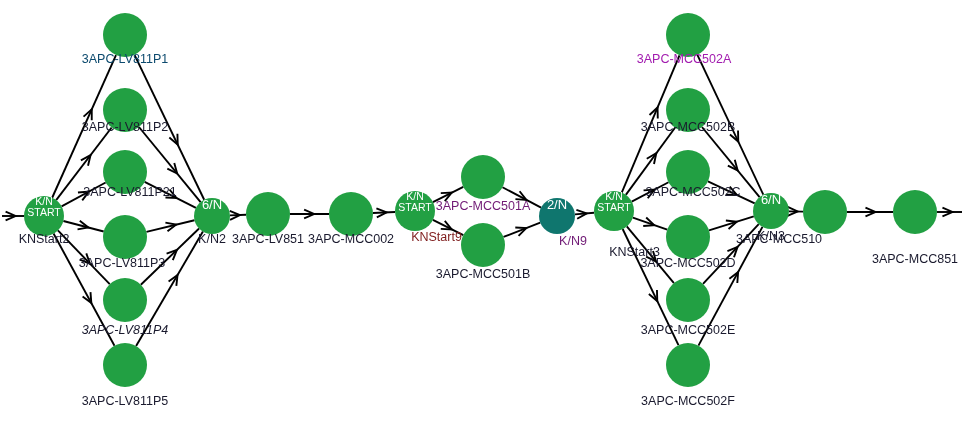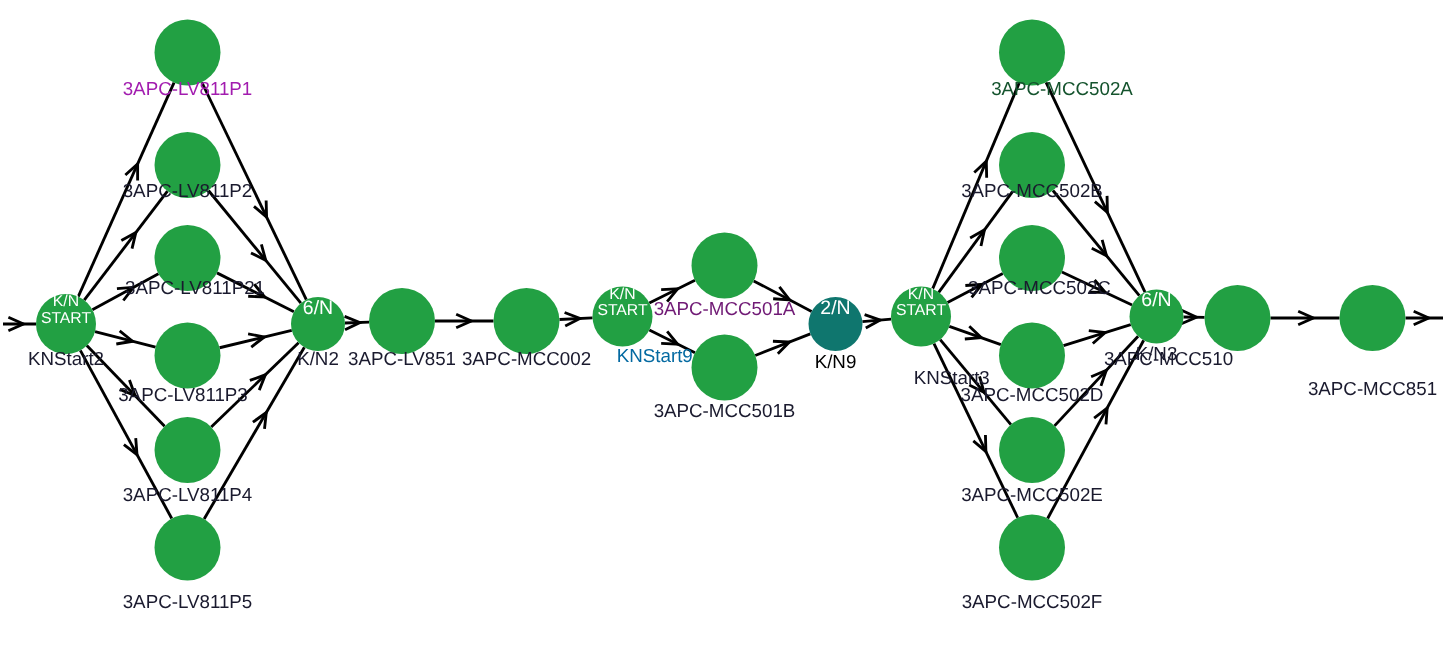--- a/index.html
+++ b/index.html
@@ -218,59 +218,59 @@
         <path d="M 942.4560216565646 207.51463501634473 L 952.5 212 L 942.4560216565646 216.48536498365527" fill="none" stroke="#000000" stroke-width="1.9"></path>
       </g>
     </svg>
   <div id="node-layer">
       <div class="node start" style="left: 44px; top: 216px; background: rgb(34, 160, 67);">
         <span class="node-inner">K/N
 START</span>
       </div>
       <div class="node-label" style="left: 44px; top: 232px; color: rgb(26, 26, 46);">KNStart2</div>
       <div class="node plain" style="left: 125px; top: 35px; background: rgb(34, 160, 67);"></div>
-      <div class="node-label" style="left: 125px; top: 52px; color: #a21caf;">3APC-LV811P1</div>
+      <div class="node-label" style="left: 125px; top: 52px; color: #0c4a6e;">3APC-LV811P1</div>
       <div class="node plain" style="left: 125px; top: 110px; background: rgb(34, 160, 67);"></div>
       <div class="node-label" style="left: 125px; top: 120px; color: rgb(26, 26, 46);">3APC-LV811P2</div>
       <div class="node plain" style="left: 125px; top: 172px; background: rgb(34, 160, 67);"></div>
       <div class="node-label" style="left: 130px; top: 185px; color: rgb(26, 26, 46);">3APC-LV811P21</div>
       <div class="node plain" style="left: 125px; top: 237px; background: rgb(34, 160, 67);"></div>
       <div class="node-label" style="left: 122px; top: 256px; color: rgb(26, 26, 46);">3APC-LV811P3</div>
       <div class="node plain" style="left: 125px; top: 300px; background: rgb(34, 160, 67);"></div>
-      <div class="node-label" style="left: 125px; top: 323px; color: rgb(26, 26, 46);">3APC-LV811P4</div>
+      <div class="node-label" style="left: 125px; top: 323px; color: rgb(26, 26, 46); font-style: italic;">3APC-LV811P4</div>
       <div class="node plain" style="left: 125px; top: 365px; background: rgb(34, 160, 67);"></div>
       <div class="node-label" style="left: 125px; top: 394px; color: rgb(26, 26, 46);">3APC-LV811P5</div>
       <div class="node gate" style="left: 212px; top: 216px; background: rgb(34, 160, 67);">
         <span class="node-inner">6/N</span>
       </div>
       <div class="node-label" style="left: 212px; top: 232px; color: rgb(26, 26, 46);">K/N2</div>
       <div class="node plain" style="left: 268px; top: 214px; background: rgb(34, 160, 67);"></div>
       <div class="node-label" style="left: 268px; top: 232px; color: rgb(26, 26, 46);">3APC-LV851</div>
       <div class="node plain" style="left: 351px; top: 214px; background: rgb(34, 160, 67);"></div>
       <div class="node-label" style="left: 351px; top: 232px; color: rgb(26, 26, 46);">3APC-MCC002</div>
       <div class="node start" style="left: 415px; top: 211px; background: rgb(34, 160, 67);">
         <span class="node-inner">K/N
 START</span>
       </div>
-      <div class="node-label" style="left: 415px; top: 230px; color: #0369a1; padding-left: 43px;">KNStart9</div>
+      <div class="node-label" style="left: 415px; top: 230px; color: #7f1d1d; padding-left: 43px;">KNStart9</div>
       <div class="node plain" style="left: 483px; top: 177px; background: rgb(34, 160, 67);"></div>
       <div class="node-label" style="left: 483px; top: 199px; color: #701a75;">3APC-MCC501A</div>
       <div class="node plain" style="left: 483px; top: 245px; background: rgb(34, 160, 67);"></div>
       <div class="node-label" style="left: 483px; top: 267px; color: rgb(26, 26, 46);">3APC-MCC501B</div>
       <div class="node gate" style="left: 557px; top: 216px; background: #0f766e;">
         <span class="node-inner">2/N</span>
       </div>
-      <div class="node-label" style="left: 557px; top: 234px; color: #000000;">K/N9</div>
+      <div class="node-label" style="left: 573px; top: 234px; color: #701a75;">K/N9</div>
       <div class="node start" style="left: 614px; top: 211px; background: rgb(34, 160, 67);">
         <span class="node-inner">K/N
 START</span>
       </div>
       <div class="node-label" style="left: 614px; top: 245px; color: rgb(26, 26, 46); padding-left: 41px;">KNStart3</div>
       <div class="node plain" style="left: 688px; top: 35px; background: rgb(34, 160, 67);"></div>
-      <div class="node-label" style="left: 708px; top: 52px; color: #14532d;">3APC-MCC502A</div>
+      <div class="node-label" style="left: 684px; top: 52px; color: #a21caf;">3APC-MCC502A</div>
       <div class="node plain" style="left: 688px; top: 110px; background: rgb(34, 160, 67);"></div>
       <div class="node-label" style="left: 688px; top: 120px; color: rgb(26, 26, 46);">3APC-MCC502B</div>
       <div class="node plain" style="left: 688px; top: 172px; background: rgb(34, 160, 67);"></div>
       <div class="node-label" style="left: 693px; top: 185px; color: rgb(26, 26, 46);">3APC-MCC502C</div>
       <div class="node plain" style="left: 688px; top: 237px; background: rgb(34, 160, 67);"></div>
       <div class="node-label" style="left: 688px; top: 256px; color: rgb(26, 26, 46);">3APC-MCC502D</div>
       <div class="node plain" style="left: 688px; top: 300px; background: rgb(34, 160, 67);"></div>
       <div class="node-label" style="left: 688px; top: 323px; color: rgb(26, 26, 46);">3APC-MCC502E</div>
       <div class="node plain" style="left: 688px; top: 365px; background: rgb(34, 160, 67);"></div>
       <div class="node-label" style="left: 688px; top: 394px; color: rgb(26, 26, 46);">3APC-MCC502F</div>

